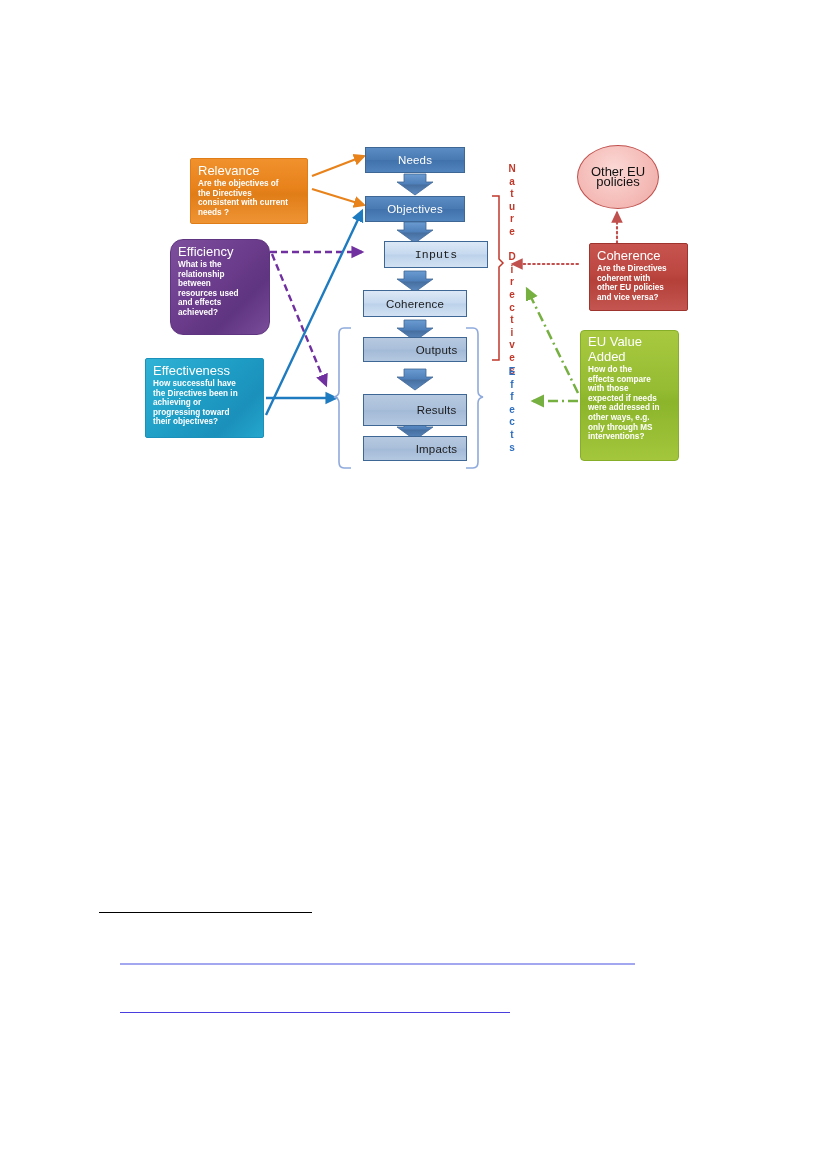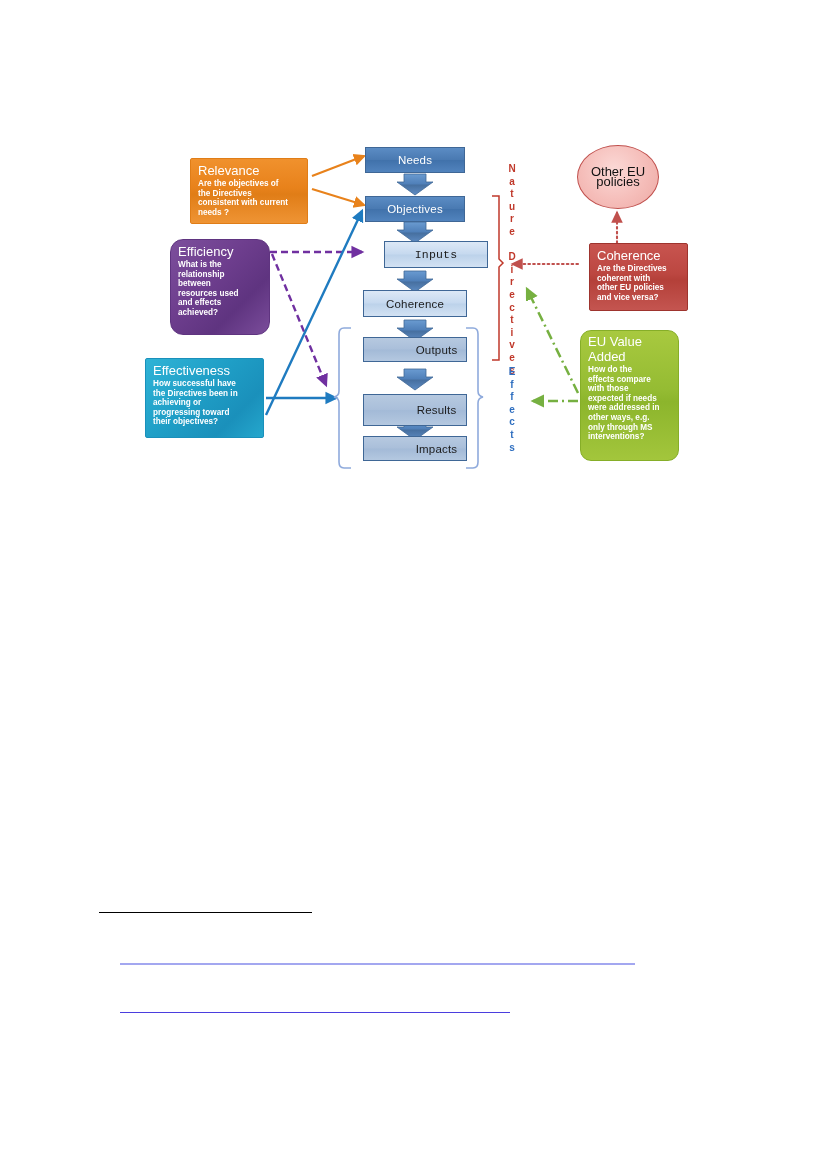--- a/index.html
+++ b/index.html
@@ -106,21 +106,21 @@
     background: linear-gradient(180deg, #c8544f 0%, #bc4741 45%, #b44039 55%, #c45550 100%);
     border: 1px solid #9e342e;
     border-radius: 2px;
     margin-left: 9px;
   }
   #callout-euvalue {
     left: 580px; top: 330px;
     width: 99px; height: 131px;
     background: linear-gradient(180deg, #a8c93f 0%, #95bc33 45%, #8cb52c 55%, #a3c63c 100%);
     border: 1px solid #86ae28;
-    border-radius: 11px;
+    border-radius: 4px;
   }
   #callout-coherence .c-title,
   #callout-euvalue .c-title { font-size: 13px; }
   #callout-euvalue .c-title { line-height: 14.5px; }
 
   
   #other-eu-policies {
     position: absolute;
     left: 577px; top: 145px;
     width: 80px; height: 62px;

